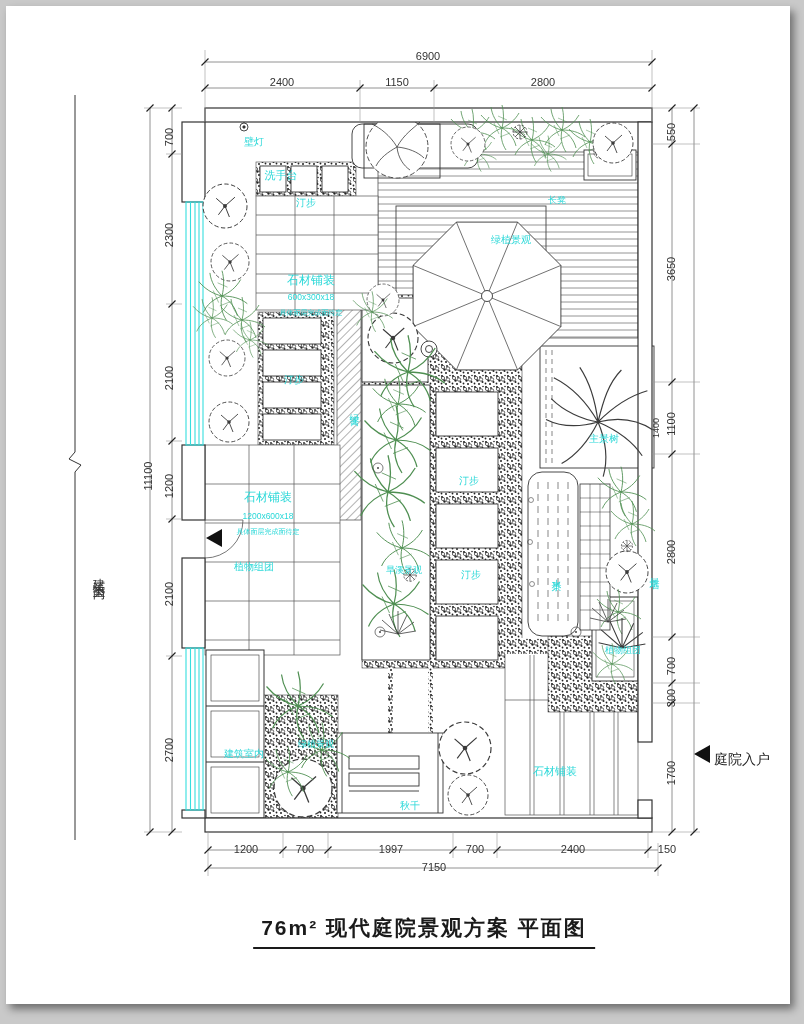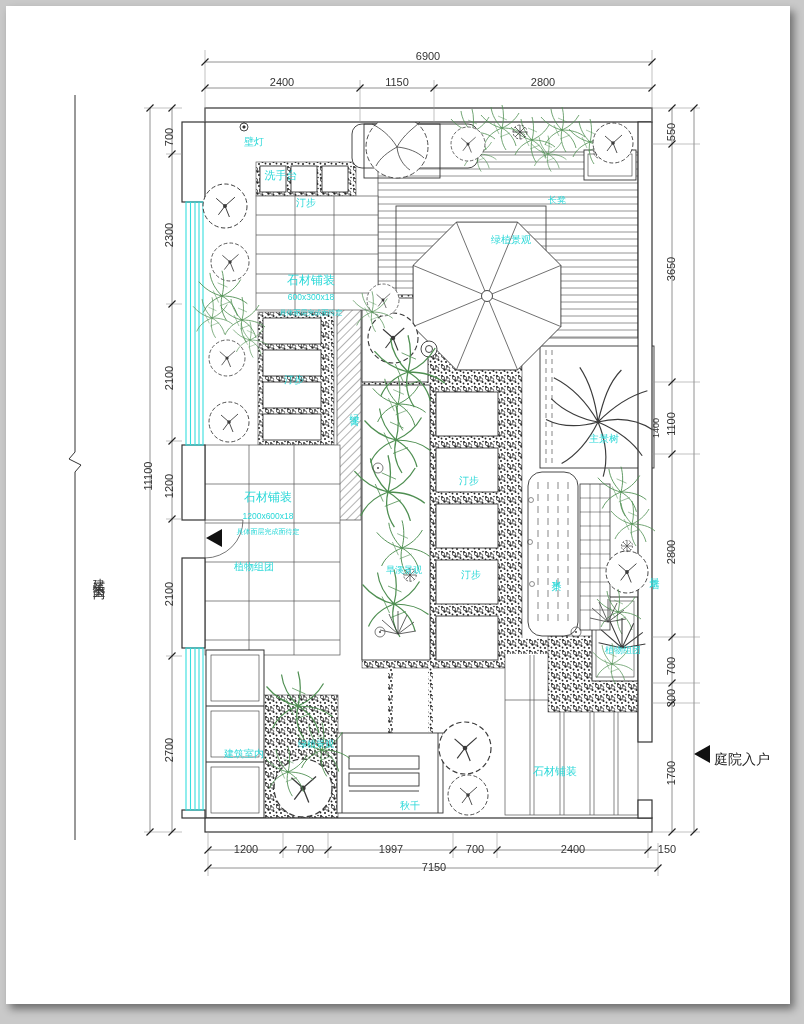--- a/index.html
+++ b/index.html
@@ -451,15 +451,16 @@
   <span class="lbl s9" style="left:617px;top:620px">植物组团</span>
   <span class="lbl" style="left:549px;top:741px">石材铺装</span>
   <span class="lbl s10" style="left:404px;top:776px">秋千</span>
   <span class="lbl s9" style="left:310px;top:714px">绿植景观</span>
   <span class="lbl s10" style="left:238px;top:724px">建筑室内</span>
 
   <span class="blk" style="left:736px;top:754px">庭院入户</span>
   <span class="interior" style="position:absolute;left:84px;top:562px">建筑室内</span>
 
 
+  <div class="title">76m² 现代庭院景观方案 平面图</div>
 </div>
 
 </div>
 
 </body></html>

